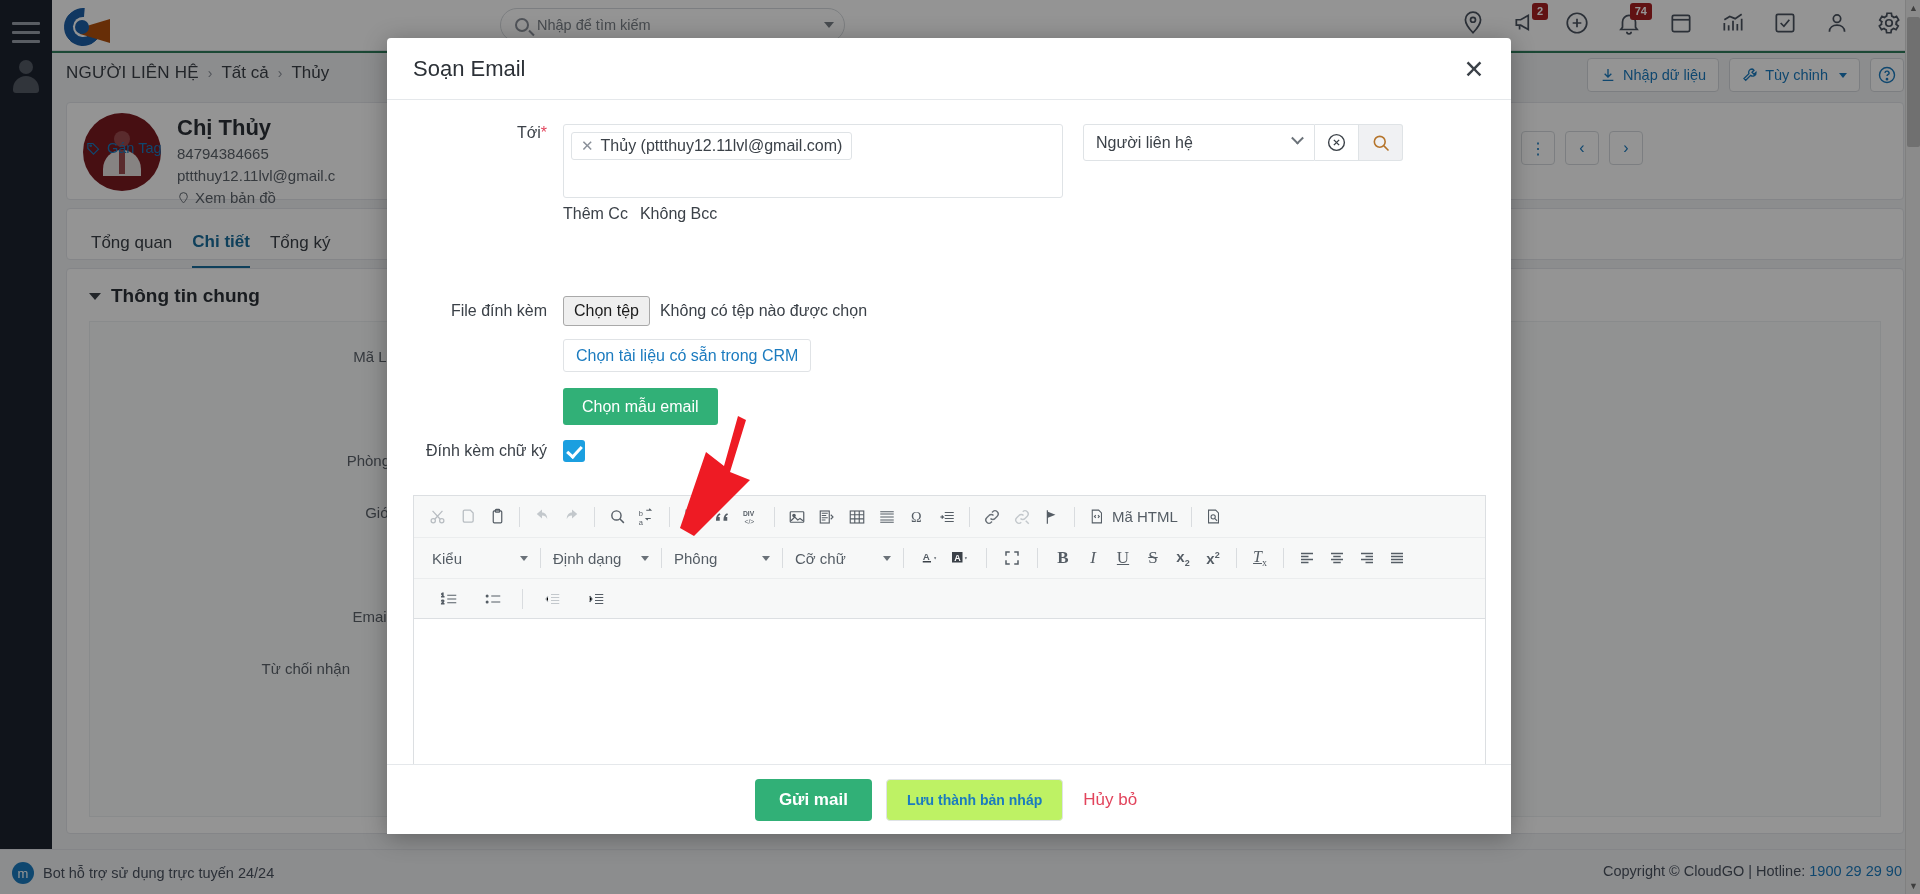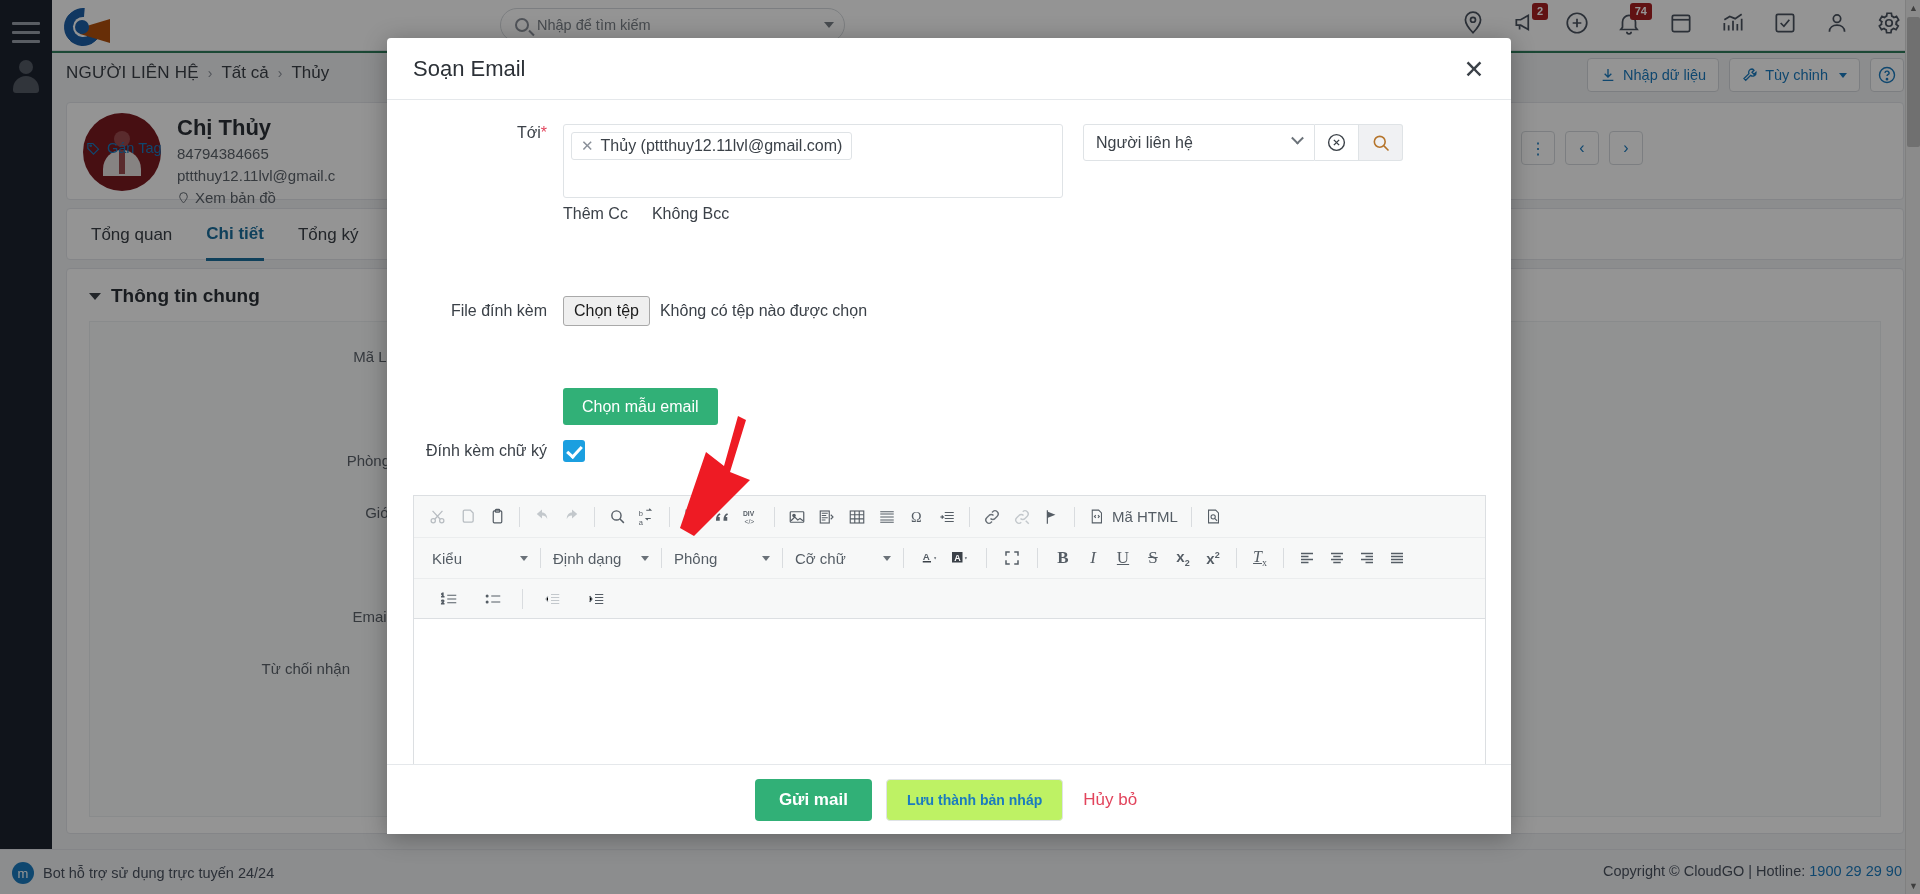--- a/index.html
+++ b/index.html
@@ -90,21 +90,21 @@
   }
   .avatarbig .head { position: absolute; left: 31px; top: 18px; width: 16px; height: 16px; border-radius: 50%; background: #9c4a4e; }
   .avatarbig .body { position: absolute; left: 20px; top: 37px; width: 38px; height: 26px; border-radius: 19px 19px 0 0; background: #e7e2e1; }
   .avatarbig .tie { position: absolute; left: 36px; top: 37px; width: 6px; height: 24px; background: #9c4a4e; }
 
   .cname { position: absolute; left: 110px; top: 12px; font-size: 22px; font-weight: bold; color: #2c3137; }
   .cline { position: absolute; left: 110px; font-size: 15px; color: #5d646c; }
   .gantag { position: absolute; left: 86px; top: 140px; font-size: 14.5px; color: #1b7bbf; display: flex; align-items: center; gap: 6px;}
 
   .tabcard { left: 66px; top: 208px; right: 16px; height: 52px; }
-  .tabs { position: absolute; left: 24px; top: 0; display: flex; gap: 34px; height: 52px; align-items: center; }
+  .tabs { position: absolute; left: 24px; top: 8px; display: flex; gap: 20px; height: 52px; align-items: center; }
   .tab { font-size: 17px; color: #3b4148; height: 52px; display: flex; align-items: center; }
   .tab.active { color: #1b6f9e; border-bottom: 3px solid #1b6f9e; font-weight: bold; }
 
   .infocard { left: 66px; top: 268px; right: 16px; bottom: 60px; }
   .sechead { position: absolute; left: 22px; top: 16px; font-size: 19px; font-weight: bold; color: #2c3137; display: flex; align-items: center; gap: 10px;}
   .sechead .tri { border-left: 6px solid transparent; border-right: 6px solid transparent; border-top: 7px solid #3b4148;}
   .fieldbox { position: absolute; left: 22px; top: 52px; right: 22px; bottom: 16px; background: #fafbfc; border: 1px solid #eceff1; }
   .flabel { position: absolute; font-size: 15px; color: #5d646c; text-align: right; width: 240px; }
 
   .footerbar { position: absolute; left: 0; bottom: 0; width: 1920px; height: 45px; background: #f2f3f5; border-top: 1px solid #e3e6ea; }
@@ -148,21 +148,21 @@
 
   .selwrap { display: flex; margin-left: 20px; }
   .selbox {
     width: 232px; height: 37px; border: 1px solid #dfe3e6; border-radius: 3px 0 0 3px;
     display:flex;align-items:center;padding: 0 12px; font-size: 16px; color: #3b4148; background:#fff;
   }
   .selbox .chev { margin-left: auto; width: 9px; height: 9px; border-right: 2px solid #6b7279; border-bottom: 2px solid #6b7279; transform: rotate(45deg) translate(-3px,-3px); }
   .clrbtn { width: 44px; height: 37px; border: 1px solid #dfe3e6; border-left: none; background: #fff; display:flex;align-items:center;justify-content:center; }
   .srchbtn { width: 44px; height: 37px; border: 1px solid #dfe3e6; border-left: none; background: #f0f1f3; border-radius: 0 3px 3px 0; display:flex;align-items:center;justify-content:center; }
 
-  .cclinks { font-size: 16px; color: #3b4148; display: flex; gap: 24px; }
+  .cclinks { font-size: 16px; color: #3b4148; display: flex; gap: 12px; }
   .cclinks span { cursor: pointer; }
 
   .subjinput { width: 500px; height: 37px; border: 1px solid #e4e7ea; border-radius: 3px; background: #fff; }
 
   .filebtn {
     height: 30px; border: 1px solid #a9a9a9; border-radius: 3px; background: #efefef;
     font-size: 16px; color: #1b1b1b; padding: 0 10px; display:flex;align-items:center;
   }
   .filetxt { font-size: 16px; color: #3b4148; margin-left: 10px; }
   .crmbtn {
@@ -456,20 +456,23 @@
 
 
       <div class="row" style="left:0; top:196px; align-items:center">
         <div class="rlabel">File đính kèm</div>
         <div style="display:flex;align-items:center">
           <div class="filebtn">Chọn tệp</div>
           <div class="filetxt">Không có tệp nào được chọn</div>
         </div>
       </div>
 
+      <div class="row" style="left:176px; top:239px;">
+        <div class="crmbtn">Chọn tài liệu có sẵn trong CRM</div>
+      </div>
 
       <div class="row" style="left:176px; top:288px;">
         <div class="tplbtn">Chọn mẫu email</div>
       </div>
 
       <div class="row" style="left:0; top:340px; align-items:center">
         <div class="rlabel">Đính kèm chữ ký</div>
         <div class="chk"></div>
       </div>
 

